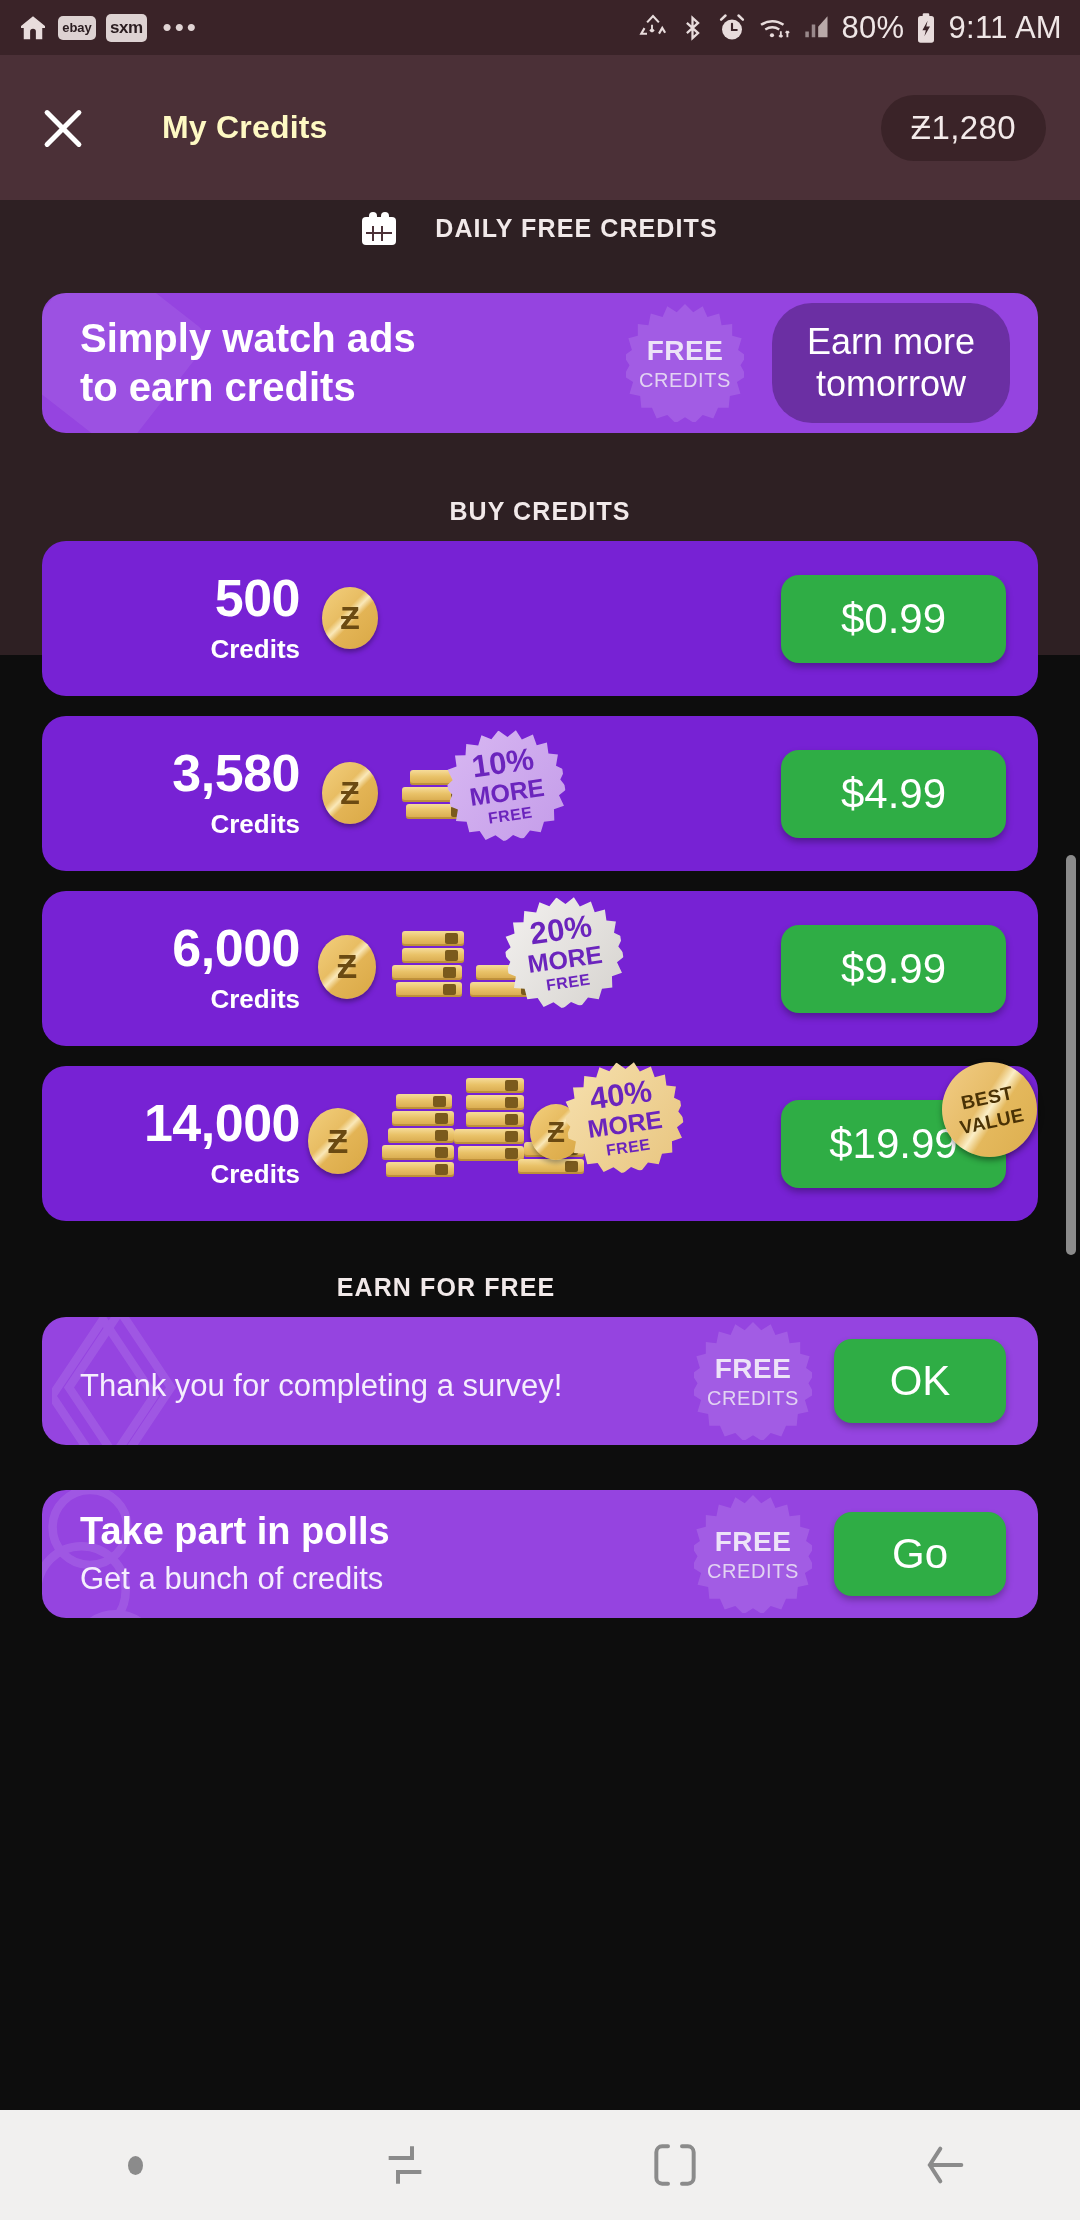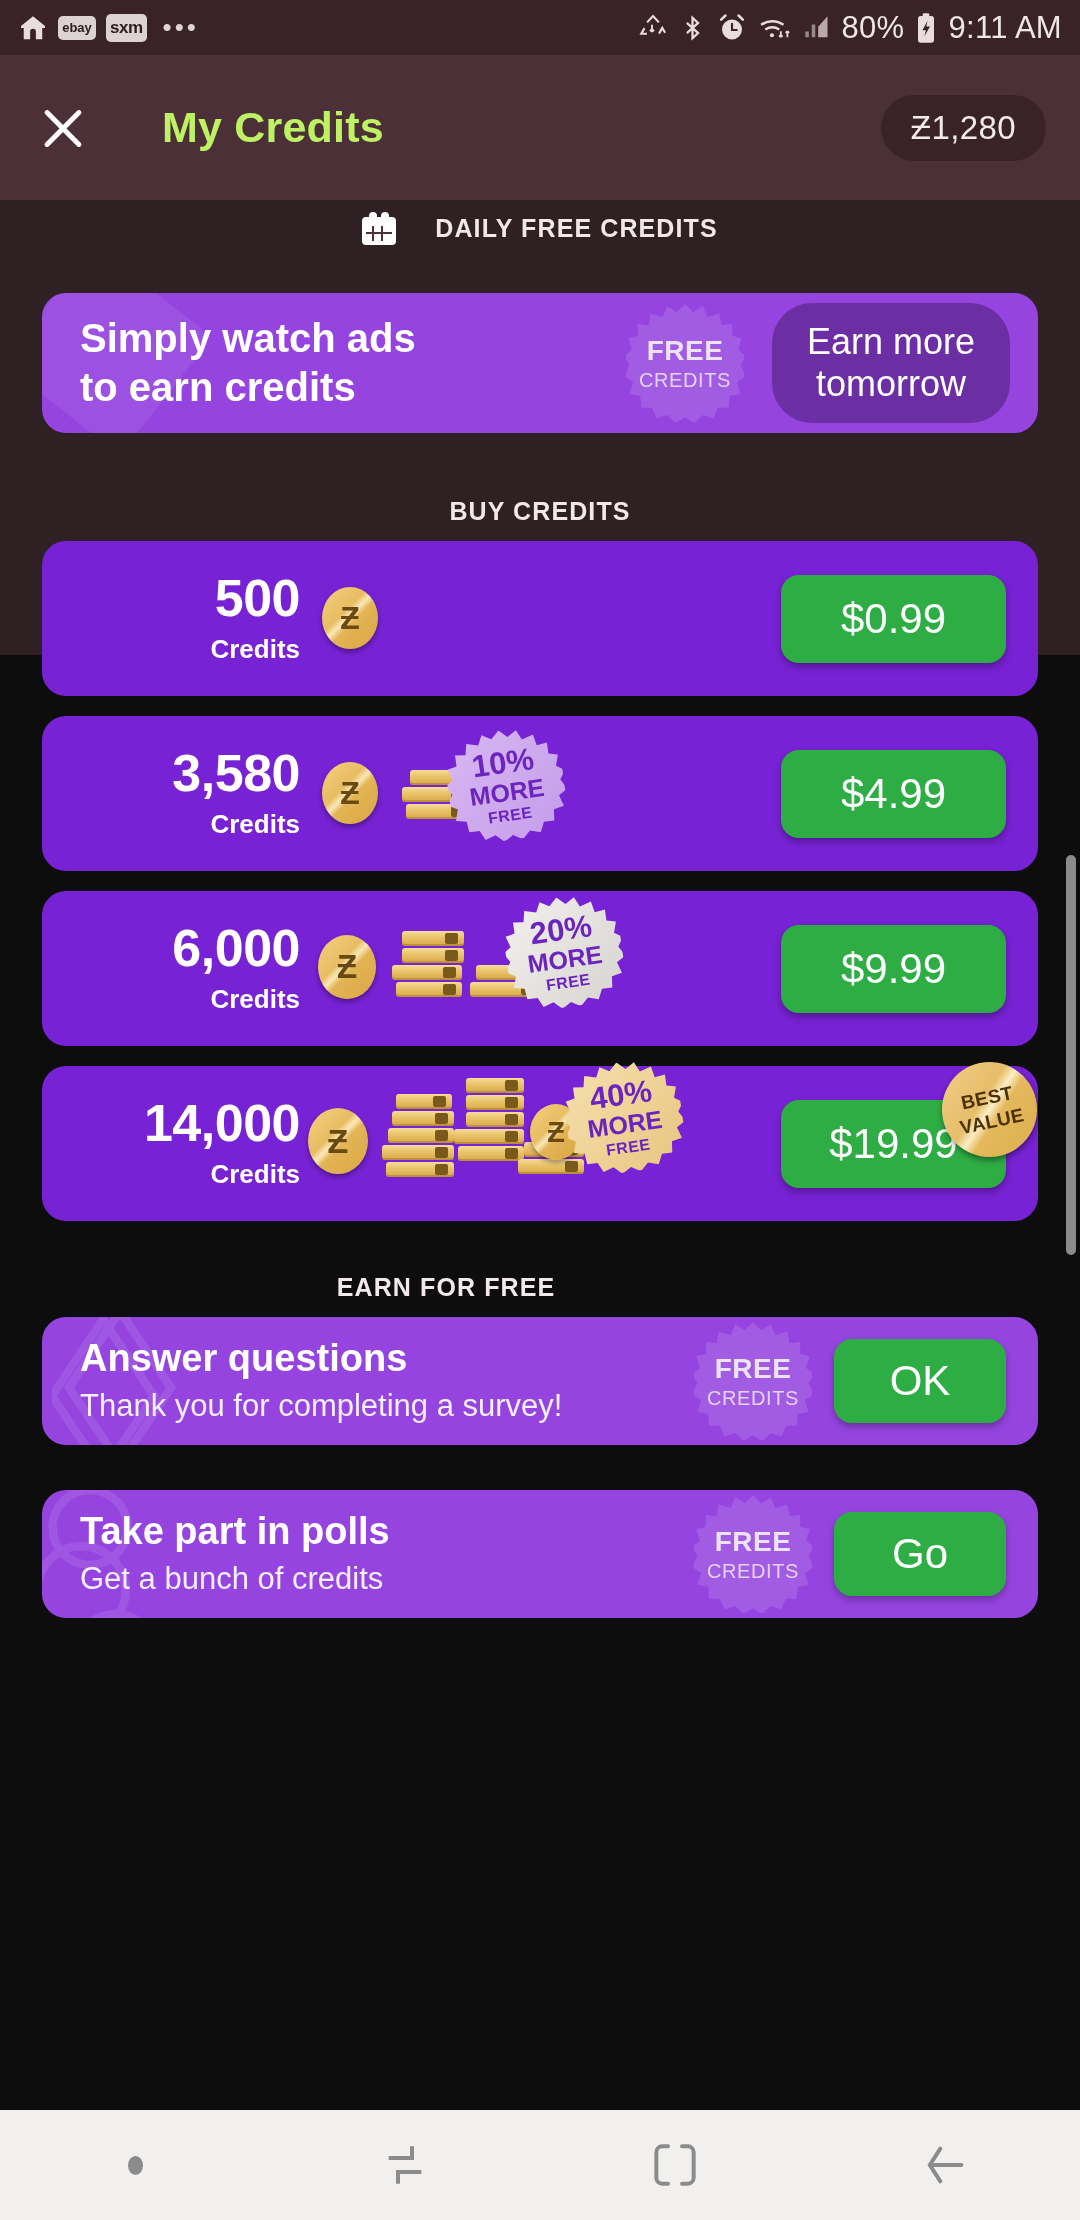--- a/index.html
+++ b/index.html
@@ -38,21 +38,21 @@
     background: #4b3037;
     display: flex; align-items: center; padding: 0 34px;
   }
   .close-btn { width: 58px; height: 58px; position: relative; flex: 0 0 auto; }
   .close-btn i {
     position: absolute; top: 27px; left: 4px; width: 50px; height: 5px;
     background: #fff; border-radius: 3px; display: block;
   }
   .close-btn i:first-child { transform: rotate(45deg); }
   .close-btn i:last-child { transform: rotate(-45deg); }
-  .apptitle { font-size: 43px; color: #bef264; font-weight: bold; margin-left: 70px; letter-spacing: .2px; }
+  .apptitle { font-size: 32px; color: #fef9c3; font-weight: bold; margin-left: 70px; letter-spacing: .2px; }
   .balance {
     margin-left: auto; background: #3a2328; color: #f3eaea;
     border-radius: 34px; padding: 14px 30px; font-size: 33px; letter-spacing: .4px;
   }
 
   
   .content { position: absolute; top: 200px; left: 0; width: 1080px; height: 1910px; background: #2e2023; }
   .dark-zone { position: absolute; left: 0; width: 1080px; background: #0d0d0d; }
 
   .section-label {
@@ -387,21 +387,20 @@
     <div class="section-label" style="position:absolute;top:1041px;left:0;width:892px;height:92px;">
       <span>EARN FOR FREE</span>
     </div>
 
     <div class="card earn-card" style="top:1117px;">
       <svg class="earn-deco" viewBox="0 0 100 100">
         <path d="M10 55 L40 10 L70 55 L40 100Z" fill="none" stroke="#fff" stroke-width="5"></path>
         <path d="M0 60 L30 15 L60 60 L30 105Z" fill="none" stroke="#fff" stroke-width="5"></path>
       </svg>
       <div class="earn-text">
-        <div class="earn-title">Answer questions</div>
         <div class="earn-sub">Thank you for completing a survey!</div>
       </div>
       <div class="burst" style="margin-left:auto;margin-right:22px;">
         <span class="star"></span>
         <b>FREE</b>
         <s>CREDITS</s>
       </div>
       <button class="earn-btn">OK</button>
     </div>
 

